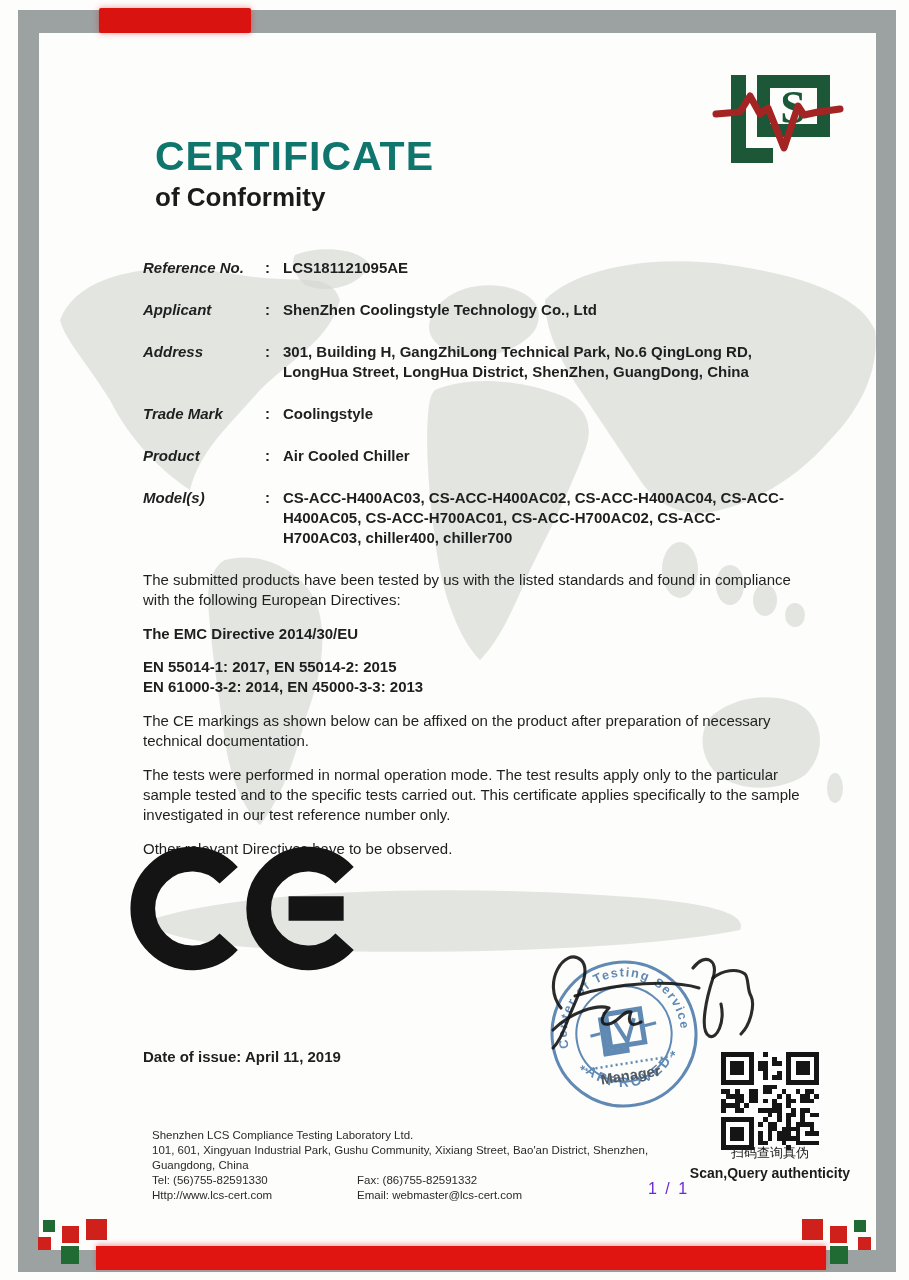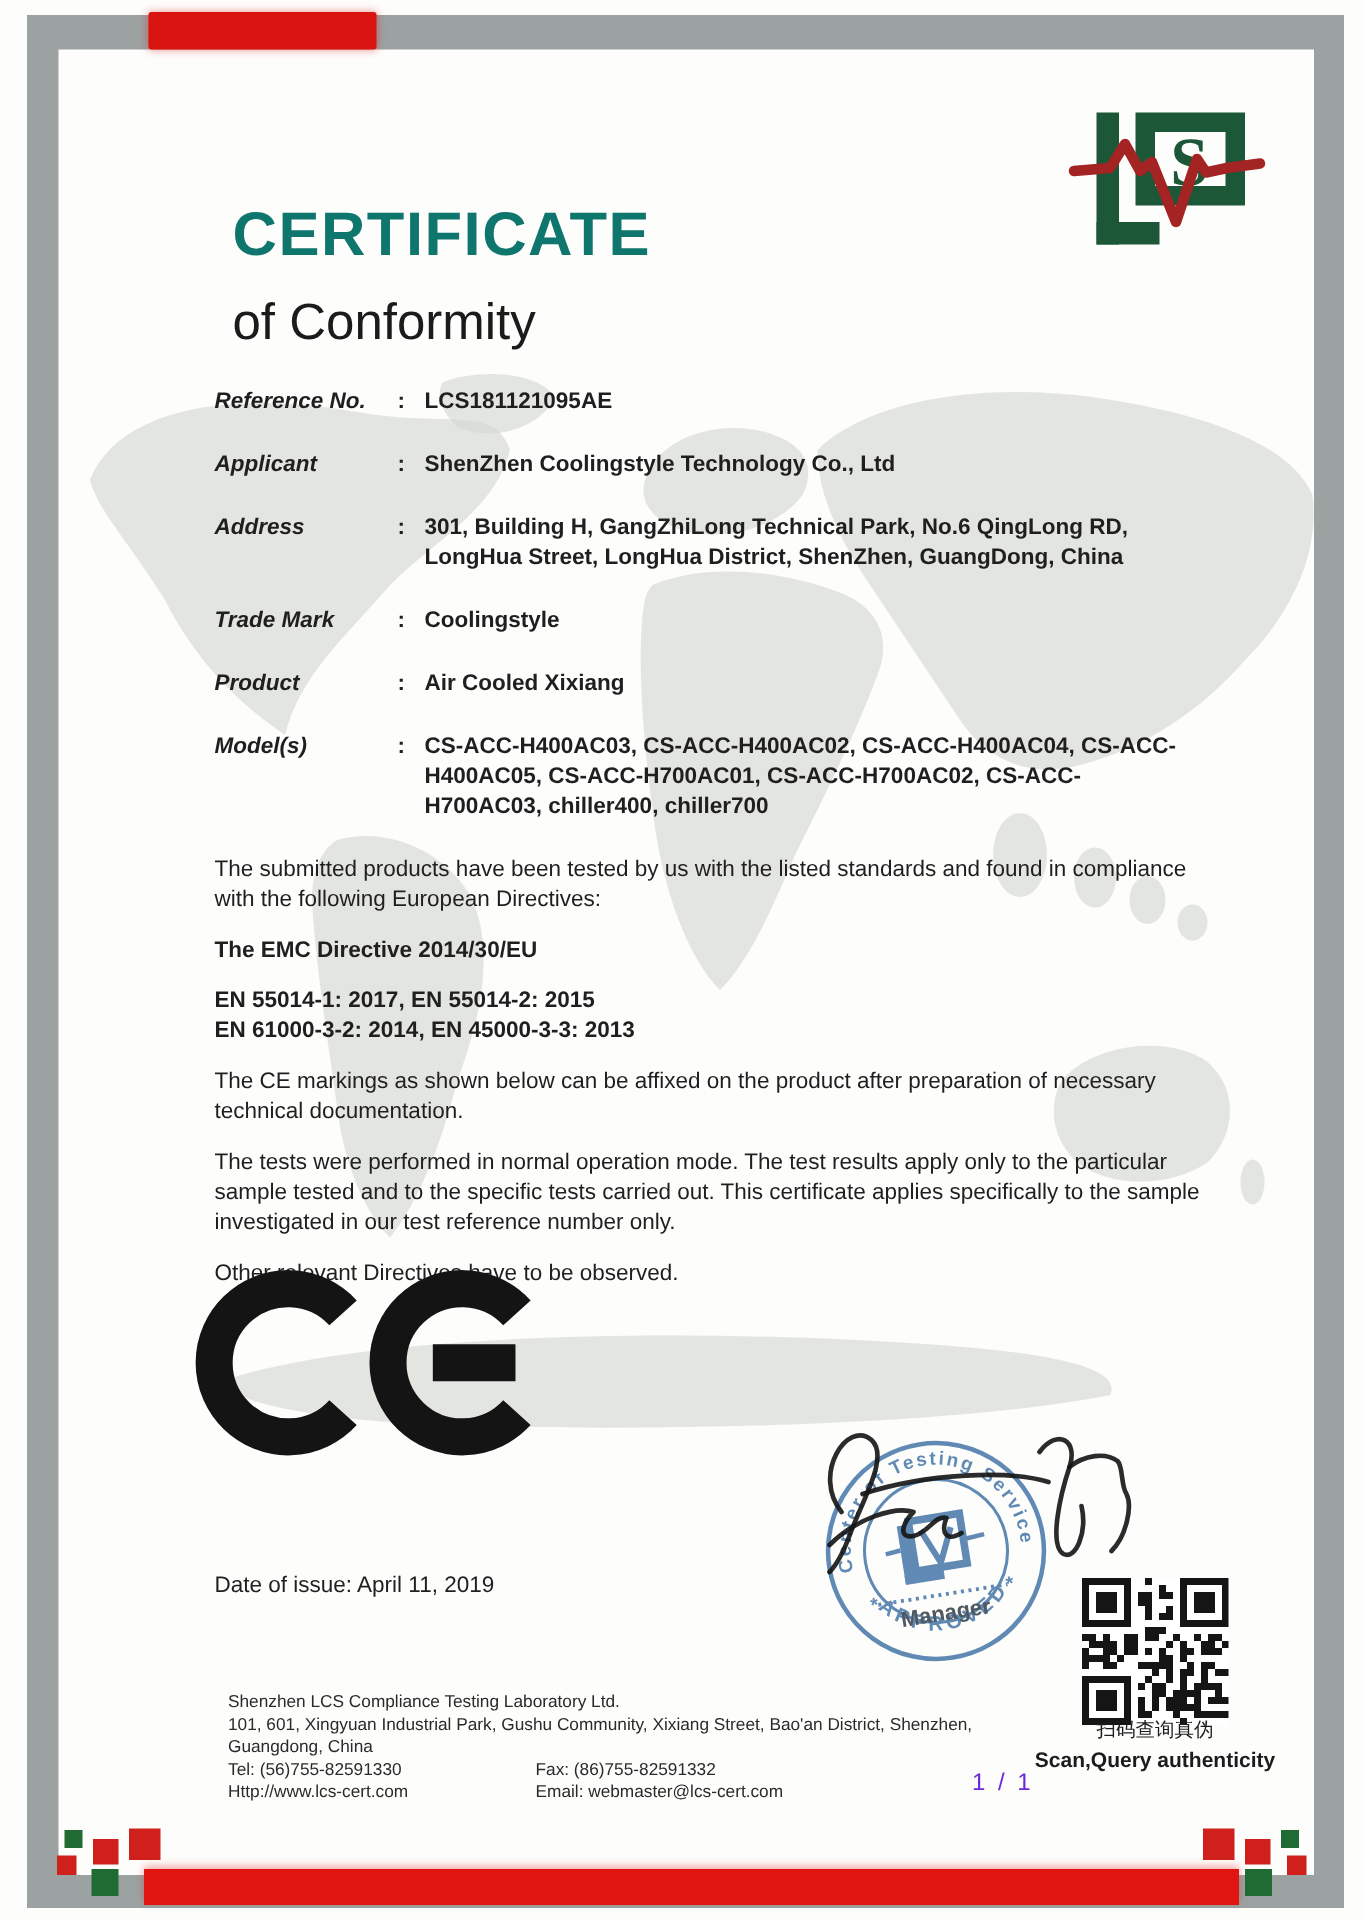--- a/index.html
+++ b/index.html
@@ -18,35 +18,35 @@
   .red-bar-bottom { position:absolute; left:96px; top:1246px; width:730px; height:24px; background:#e01410; box-shadow:0 -2px 5px rgba(224,20,16,.35); }
   .sq { position:absolute; }
   .sq.red { background:#cf201c; }
   .sq.green { background:#1f6b33; }
   
   .map-watermark { position:absolute; left:40px; top:240px; width:840px; height:730px; }
   .map-watermark path, .map-watermark ellipse { fill:#d3d6d1; opacity:.62; }
   
   .title-block { position:absolute; left:155px; top:134px; }
   .cert-title { font-size:41px; font-weight:bold; letter-spacing:1px; color:#0f766e; line-height:44px; }
-  .cert-subtitle { font-size:34px; font-weight:normal; color:#1b1b1b; margin-top:18px; }
+  .cert-subtitle { font-size:26px; font-weight:bold; color:#1b1b1b; margin-top:4px; }
   .lcs-logo { position:absolute; left:712px; top:62px; width:132px; height:106px; }
   
   .content-flow { position:absolute; left:143px; top:258px; width:665px; font-size:15px; line-height:20px; }
   .field-row { display:flex; margin-bottom:22px; }
   .flabel { width:122px; font-weight:bold; flex:none;font-style:italic; }
   .fcolon { width:18px; flex:none; font-weight:bold; }
   .fvalue { width:512px; font-weight:bold; }
   .para { margin-top:14px; }
   .para.bold { font-weight:bold; }
   .std-block { margin-top:13px; font-weight:bold; }
   
   .ce-mark { position:absolute; left:128px; top:842px; width:247px; height:133px; }
   
-  .issue-date { position:absolute; left:143px; top:1048px; font-size:15px; font-weight:normal; }
+  .issue-date { position:absolute; left:143px; top:1048px; font-size:15px; font-weight:bold; }
   
   .stamp { position:absolute; left:548px; top:958px; width:152px; height:152px; transform:rotate(-9deg); opacity:.88; }
   .stamp text { fill:#4b7bab; }
   .signature { position:absolute; left:523px; top:938px; width:232px; height:138px; z-index:5; }
   .signature path { stroke:#141414; stroke-width:3.1; fill:none; stroke-linecap:round; stroke-linejoin:round; opacity:.9; }
   
   .qr-box { position:absolute; left:721px; top:1052px; width:98px; height:98px; }
   .qr-captions { position:absolute; left:680px; top:1144px; width:180px; text-align:center; }
   .qr-cn { font-size:13px; font-weight:normal; color:#1c1c1c; }
   .qr-en { font-size:14px; font-weight:bold; color:#1c1c1c; margin-top:3px; }
@@ -126,21 +126,21 @@
       <span class="fvalue">301, Building H, GangZhiLong Technical Park, No.6 QingLong RD, LongHua Street, LongHua District, ShenZhen, GuangDong, China</span>
     </div>
     <div class="field-row">
       <span class="flabel">Trade Mark</span>
       <span class="fcolon">:</span>
       <span class="fvalue">Coolingstyle</span>
     </div>
     <div class="field-row">
       <span class="flabel">Product</span>
       <span class="fcolon">:</span>
-      <span class="fvalue">Air Cooled Xixiang</span>
+      <span class="fvalue">Air Cooled Chiller</span>
     </div>
     <div class="field-row">
       <span class="flabel">Model(s)</span>
       <span class="fcolon">:</span>
       <span class="fvalue">CS-ACC-H400AC03, CS-ACC-H400AC02, CS-ACC-H400AC04, CS-ACC-H400AC05, CS-ACC-H700AC01, CS-ACC-H700AC02, CS-ACC-H700AC03, chiller400, chiller700</span>
     </div>
 
     <p class="para" style="margin-top:4px;">The submitted products have been tested by us with the listed standards and found in compliance with the following European Directives:</p>
     <p class="para bold">The EMC Directive 2014/30/EU</p>
     <div class="std-block">

